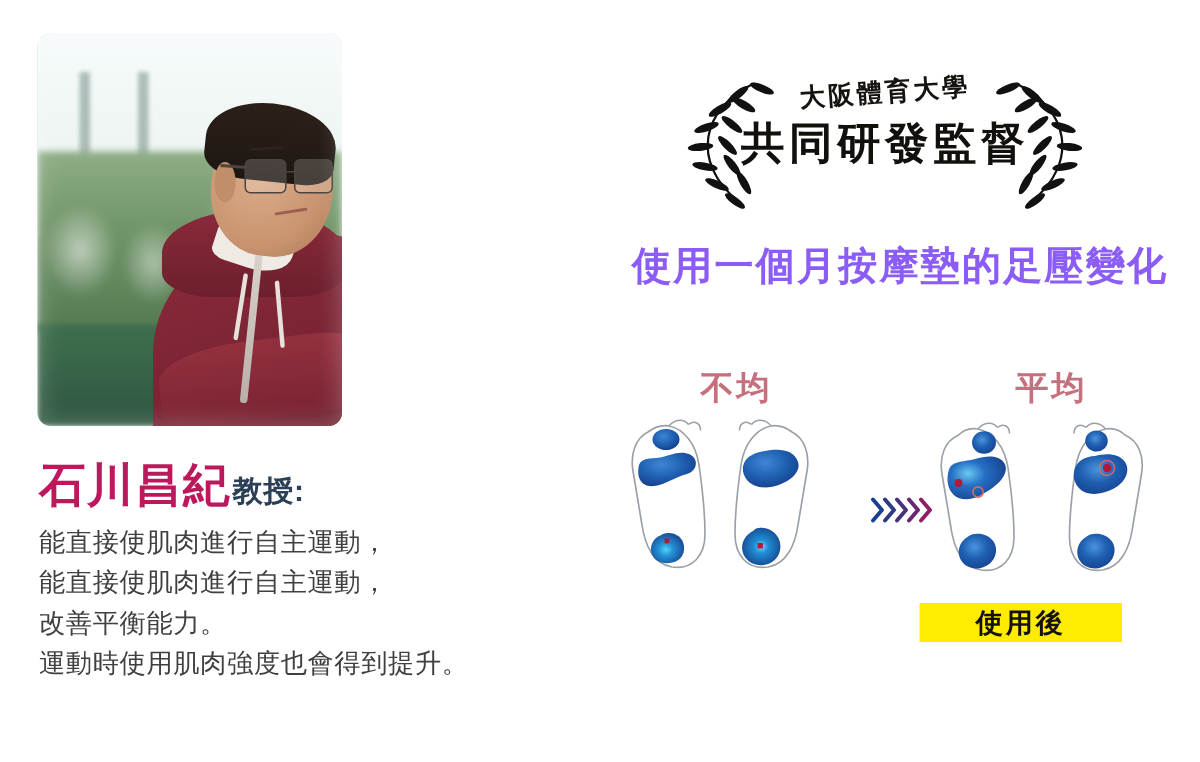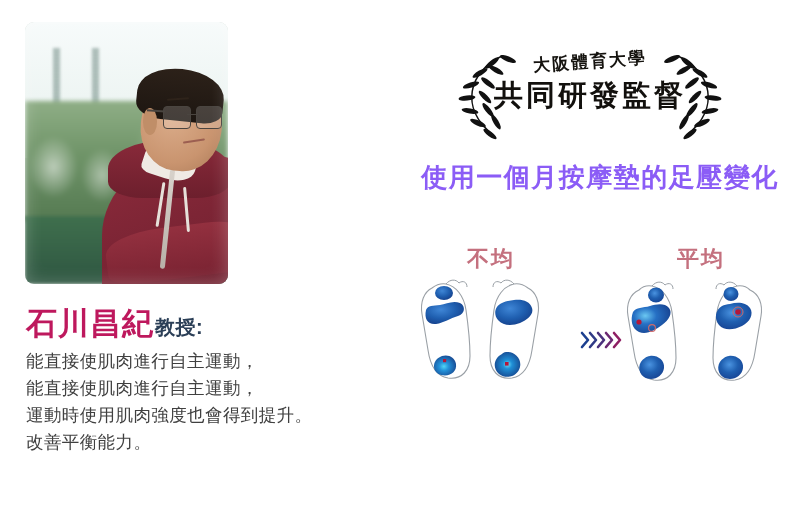--- a/index.html
+++ b/index.html
@@ -319,22 +319,22 @@
     <div class="ph-layer ph-soft"></div>
   </div>
 
   <div id="prof-name-line">
     <span id="prof-name">石川昌紀</span><span id="prof-title">教授:</span>
   </div>
 
   <div id="prof-desc">
     <div>能直接使肌肉進行自主運動，</div>
     <div>能直接使肌肉進行自主運動，</div>
+    <div>改善平衡能力。</div>
     <div>運動時使用肌肉強度也會得到提升。</div>
-    <div>改善平衡能力。</div>
   </div>
 
   <div id="emblem">
     <svg width="300" height="96" viewBox="0 0 300 96">
       <g stroke="#111" stroke-width="1.5" fill="none" stroke-linecap="round">
         <path d="M62 10 C 28 26, 20 62, 52 88"></path>
         <path d="M238 10 C 272 26, 280 62, 248 88"></path>
       </g>
       <g fill="#111">
 
@@ -506,16 +506,17 @@
         <path d="M34 40 C 27 44, 26 53, 31 59 C 36 65, 46 64, 54 60
                  C 62 56, 66 48, 62 42 C 58 36, 49 36, 42 38
                  C 39 38, 36 39, 34 40 Z" fill="url(#gBlobC)"></path>
         <path d="M36 92 C 29 96, 28 106, 35 111 C 43 116, 54 111, 55 102
                  C 56 94, 48 89, 41 90 C 39 90, 37 91, 36 92 Z" fill="url(#gBlobC)"></path>
         <circle cx="50" cy="46" r="2.8" fill="#b4173a"></circle>
         <circle cx="50" cy="46" r="5" fill="none" stroke="#d06a6a" stroke-width="1"></circle>
       </svg>
     </div>
 
+    <div id="caption-after" class="caption-box">使用後</div>
 
   </div>
 
 </div>
 
 </body></html>

